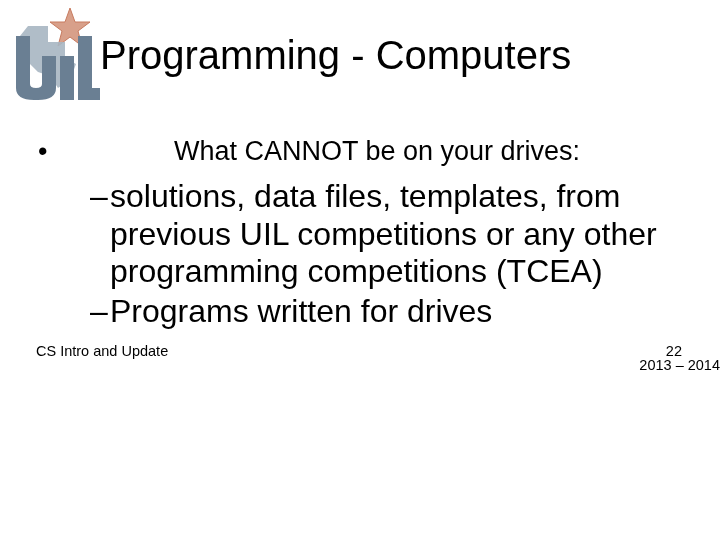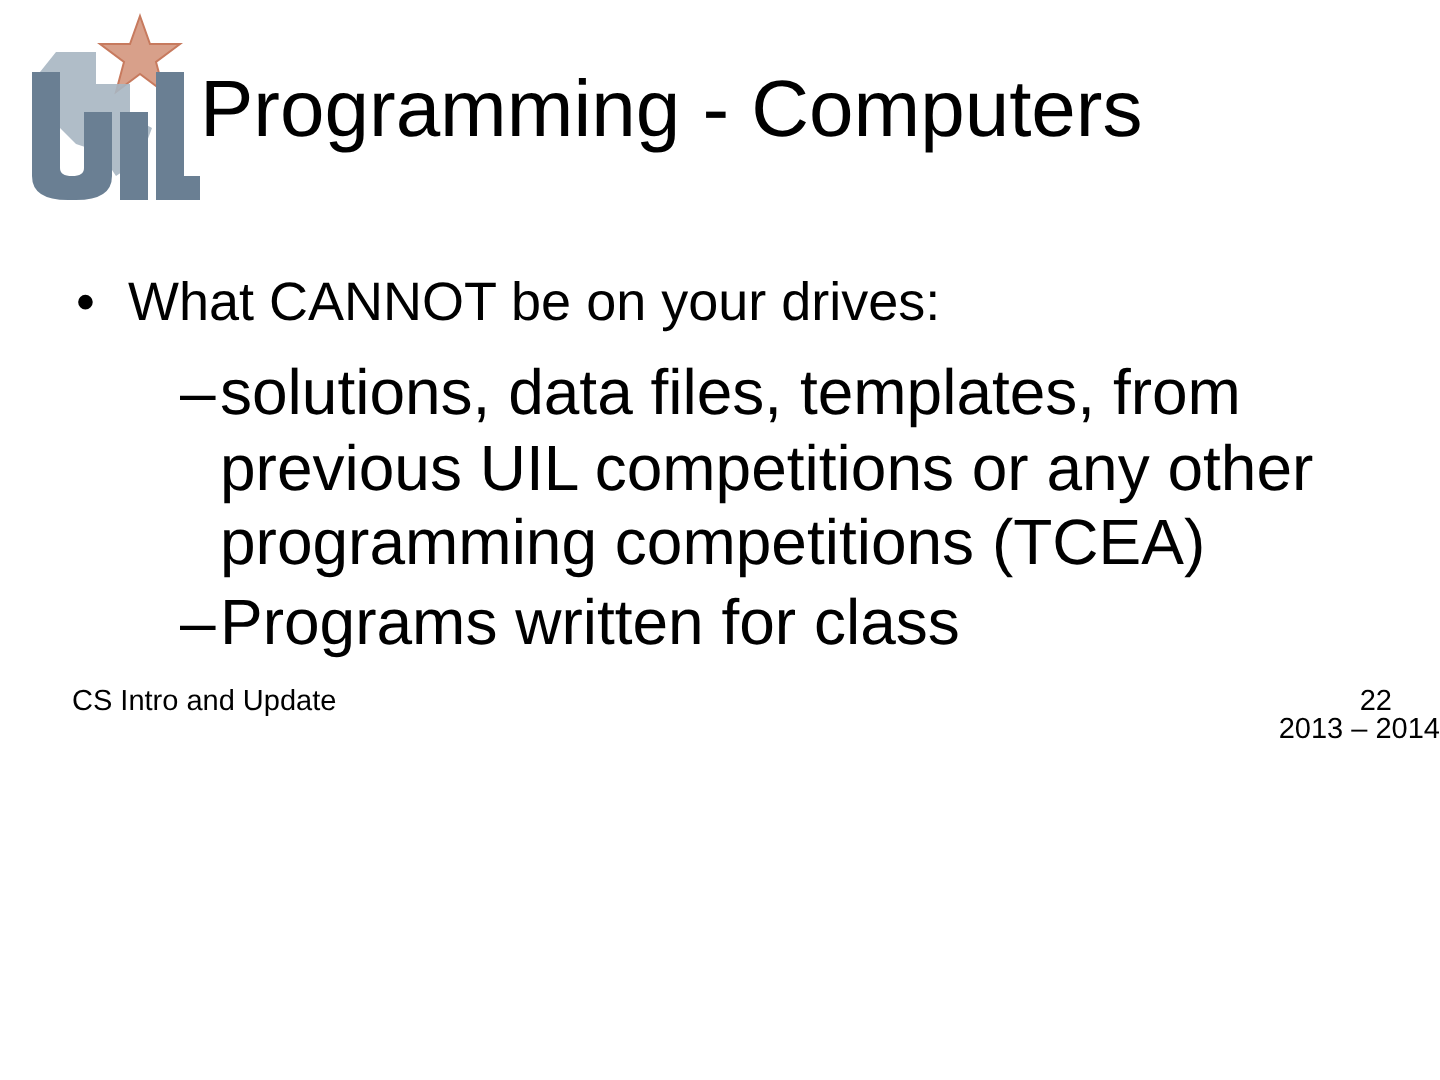--- a/index.html
+++ b/index.html
@@ -41,20 +41,21 @@
     top: 136px;
     left: 38px;
     right: 30px;
     font-size: 27px;
     line-height: 1.18;
   }
   .l1 {
     margin: 0 0 10px 0;
     padding-left: 26px;
     position: relative;
+    text-align: center;
   }
   .l1::before {
     content: "•";
     position: absolute;
     left: 0;
     top: 0;
   }
   .l2 {
     margin: 0 0 2px 0;
     padding-left: 72px;
@@ -82,21 +83,21 @@
   }
   .footer-center {
     position: absolute;
     left: 0;
     right: 0;
     bottom: 2px;
     text-align: right;
   }
   .footer-right {
     position: absolute;
-    right: 24px;
+    right: 38px;
     bottom: 16px;
     margin-left: 44px;
   }
 </style>
 </head>
 <body>
 
 <div class="slide">
 
   <div class="logo">
@@ -112,21 +113,21 @@
 
       <path d="M68 30 L82 30 L82 82 L90 82 L90 94 L68 94 Z" fill="#6a7f93"></path>
     </svg>
   </div>
 
   <div class="title">Programming - Computers</div>
 
   <div class="body">
     <div class="l1">What CANNOT be on your drives:</div>
     <div class="l2">solutions, data files, templates, from previous UIL competitions or any other programming competitions (TCEA)</div>
-    <div class="l2">Programs written for class</div>
+    <div class="l2">Programs written for drives</div>
   </div>
 
   <div class="footer">
     <div class="footer-left">CS Intro and Update</div>
     <div class="footer-center">
       <span>2013 – 2014</span><br>
     </div>
     <div class="footer-right">22</div>
   </div>
 

